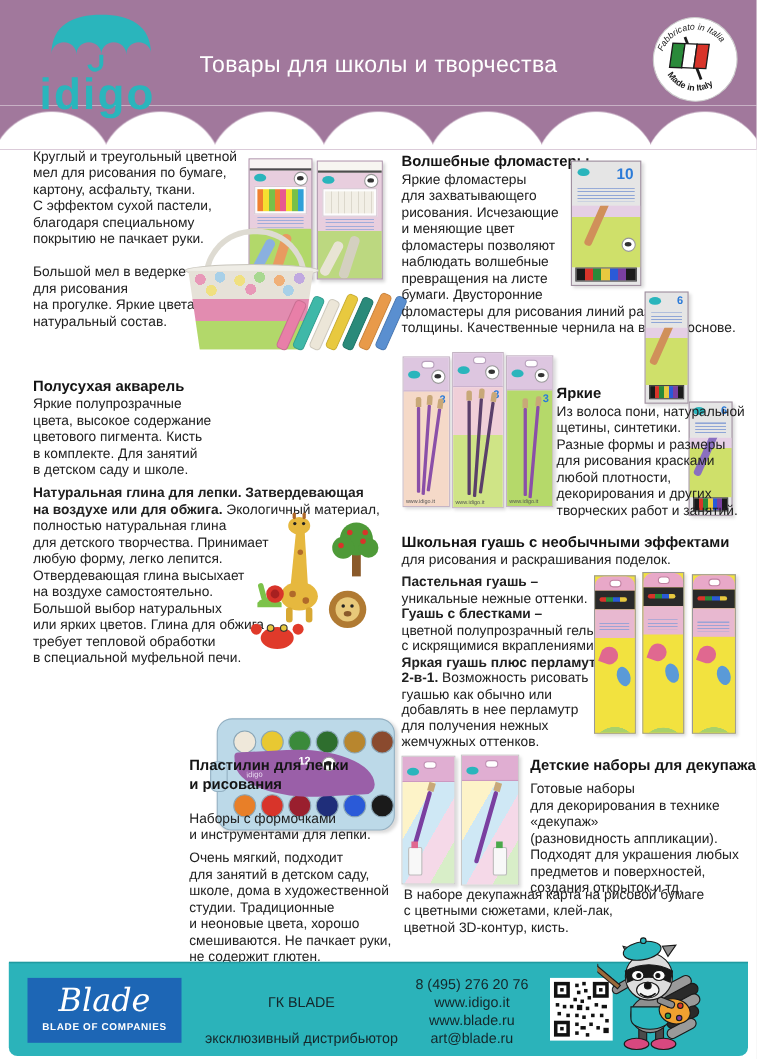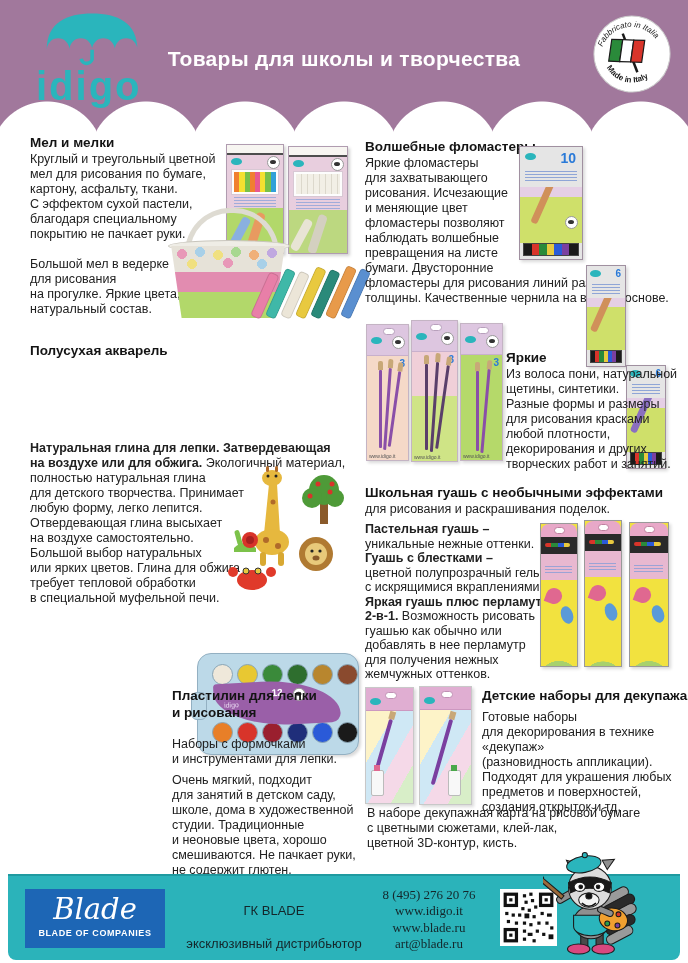--- a/index.html
+++ b/index.html
@@ -5,21 +5,21 @@
   html,body{margin:0;padding:0;background:#e9e9e9;}
   .page{position:relative;width:688px;height:963px;margin:0 auto;background:#ffffff;overflow:hidden;
         font-family:"Liberation Sans",sans-serif;}
   .abs{position:absolute;}
   
   .hdr{position:absolute;left:0;top:0;width:100%;height:96px;background:#a1789c;}
   .scallops{position:absolute;left:0;top:96px;width:100%;height:40px;background-color:#a1789c;
     background-image:radial-gradient(circle 57px at 50px 62px,#ffffff 56px,rgba(255,255,255,0) 57px);
     background-size:99px 40px;background-position:-3px 0;background-repeat:repeat-x;}
   .hdr-title{position:absolute;left:0;top:47px;width:100%;text-align:center;color:#fff;
-    font-size:21px;font-weight:bold;letter-spacing:.3px;}
+    font-size:21px;font-weight:normal;letter-spacing:.3px;}
   .logo{position:absolute;left:28px;top:8px;width:150px;height:116px;}
   .logo-text{position:absolute;left:8px;top:56px;color:#2ab5bc;font-size:40px;font-weight:bold;letter-spacing:2px;}
   .badge{position:absolute;left:592px;top:14px;width:80px;height:80px;}
   
   .h{font-size:13.5px;font-weight:bold;color:#141414;line-height:1.25;white-space:pre-line;}
   .t{font-size:12.5px;color:#212121;line-height:1.2;white-space:pre-line;}
   .tight{line-height:1.16;}
   .mt{margin-top:15px;}
   
   .photo{position:absolute;}
@@ -107,21 +107,21 @@
   .deco-brush::before{content:"";position:absolute;left:-1px;top:-8px;width:6px;height:8px;background:#c8a878;}
   .deco-bottle{position:absolute;left:10%;bottom:8%;width:11px;height:24px;background:#f8f8f8;border:1px solid #bbb;border-radius:2px;}
   .deco-bottle::after{content:"";position:absolute;left:2px;top:-6px;width:6px;height:6px;background:#e06890;}
   .deco-bottle.green::after{background:#4aa84a;}
   
   .footer{position:absolute;left:8px;top:874px;width:672px;height:84px;background:#2bb3ba;border-top:2px solid #1f9aa0;border-radius:0 0 8px 8px;}
   .blade-box{position:absolute;left:17px;top:13px;width:140px;height:59px;background:#1d66b5;text-align:center;color:#fff;}
   .blade-name{font-family:"DejaVu Serif",serif;font-style:italic;font-size:29px;line-height:1.1;margin-top:5px;}
   .blade-tag{font-size:9px;font-weight:bold;letter-spacing:.6px;margin-top:2px;}
   .f-info{position:absolute;left:168px;top:11px;width:196px;text-align:center;font-size:13px;line-height:1.25;color:#14262a;white-space:pre-line;}
-  .f-contacts{position:absolute;left:360px;top:11px;width:122px;text-align:center;font-size:13px;line-height:1.25;color:#14262a;white-space:pre-line;font-family:Liberation Serif, serif;}
+  .f-contacts{position:absolute;left:360px;top:11px;width:122px;text-align:center;font-size:13px;line-height:1.25;color:#14262a;white-space:pre-line;}
   .qr{position:absolute;left:492px;top:13px;width:57px;height:57px;background:#fff;padding:2px;box-sizing:border-box;}
   .raccoon{position:absolute;left:543px;top:840px;width:102px;height:116px;z-index:5;}
 </style>
 </head>
 <body>
 
 <div class="page">
 
   <div class="hdr"></div>
   <div class="scallops"></div>
@@ -154,21 +154,20 @@
         <g transform="skewX(-6)">
           <rect x="22" y="26" width="11" height="22" fill="#2a8a3a" stroke="#1a1a1a" stroke-width="1.2"></rect>
           <rect x="33" y="26" width="11" height="22" fill="#ffffff" stroke="#1a1a1a" stroke-width="1.2"></rect>
           <rect x="44" y="26" width="11" height="22" fill="#d8342a" stroke="#1a1a1a" stroke-width="1.2"></rect>
         </g>
       </g>
     </g>
   </svg>
 
   <div class="abs" style="left:30px;top:135px;width:200px;">
-    <div class="h">Мел и мелки</div>
     <div class="t">Круглый и треугольный цветной
 мел для рисования по бумаге,
 картону, асфальту, ткани.
 С эффектом сухой пастели,
 благодаря специальному
 покрытию не пачкает руки.</div>
     <div class="t mt">Большой мел в ведерке
 для рисования
 на прогулке. Яркие цвета,
 натуральный состав.</div>
@@ -262,20 +261,25 @@
       <div class="mb-lines" style="top:18px;height:10px;"></div>
     </div>
     <div class="mb-mid">
         <div class="mb-marker" style="background:#8a6fc0;"></div>
       </div>
     <div class="mb-tips"></div>
   </div>
 
   <div class="abs" style="left:30px;top:343px;width:195px;">
     <div class="h">Полусухая акварель</div>
+    <div class="t">Яркие полупрозрачные
+цвета, высокое содержание
+цветового пигмента. Кисть
+в комплекте. Для занятий
+в детском саду и школе.</div>
   </div>
 
   <div class="photo wc" style="left:197px;top:333px;width:160px;height:100px;">
     <div class="wc-row" style="top:10px;">
       <span class="wc-c" style="background:#efe8da;"></span>
         <span class="wc-c" style="background:#e8c832;"></span>
         <span class="wc-c" style="background:#3a8a3a;"></span>
         <span class="wc-c" style="background:#2e6e2e;"></span>
         <span class="wc-c" style="background:#b8862e;"></span>
         <span class="wc-c" style="background:#8a4a2e;"></span>

